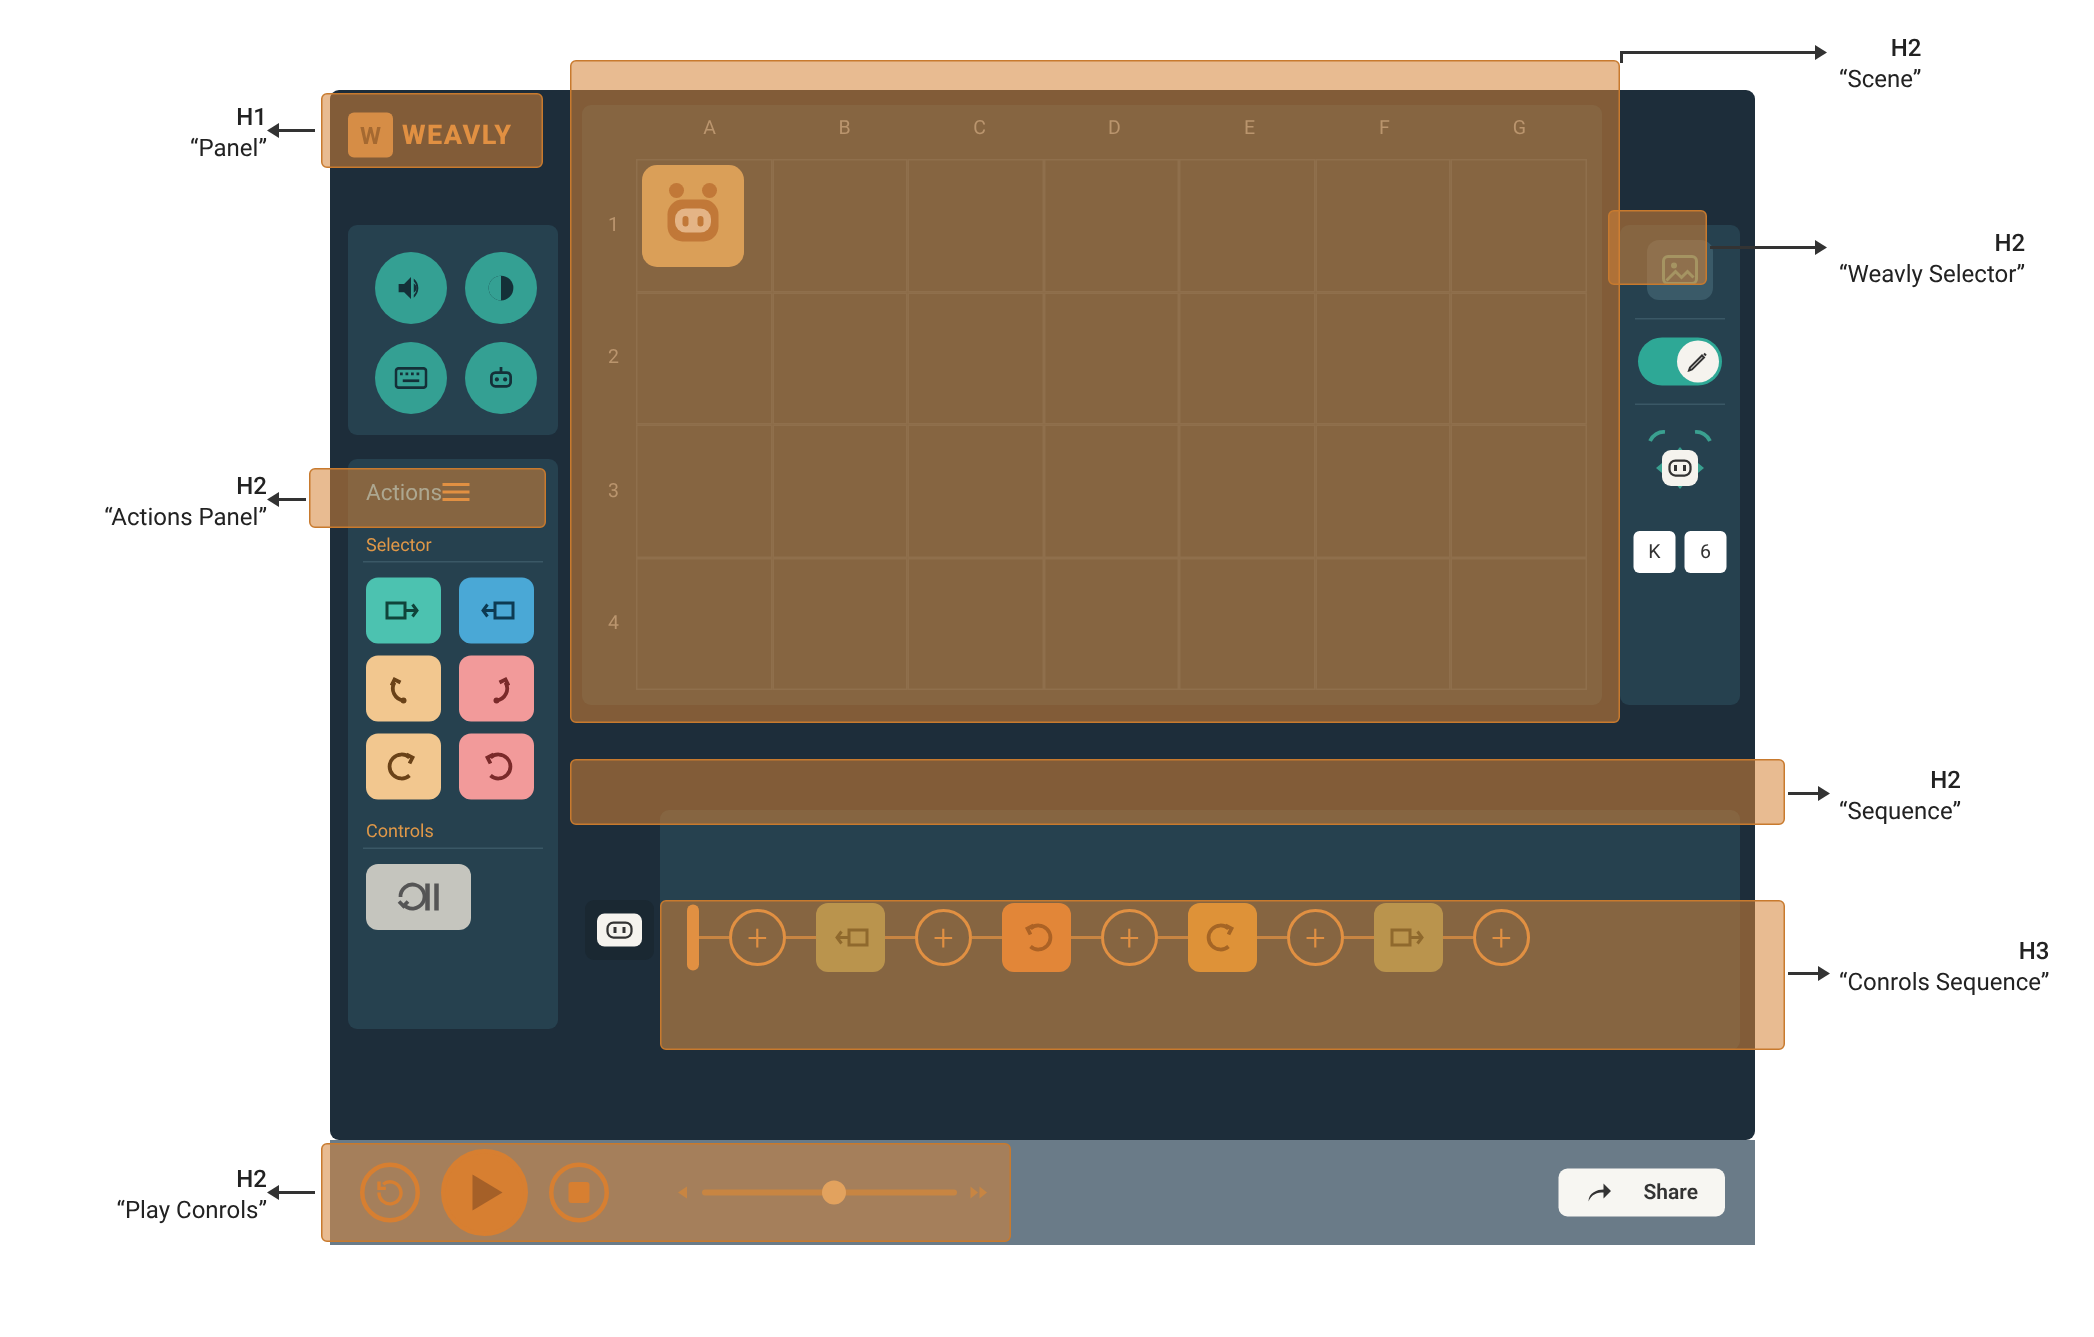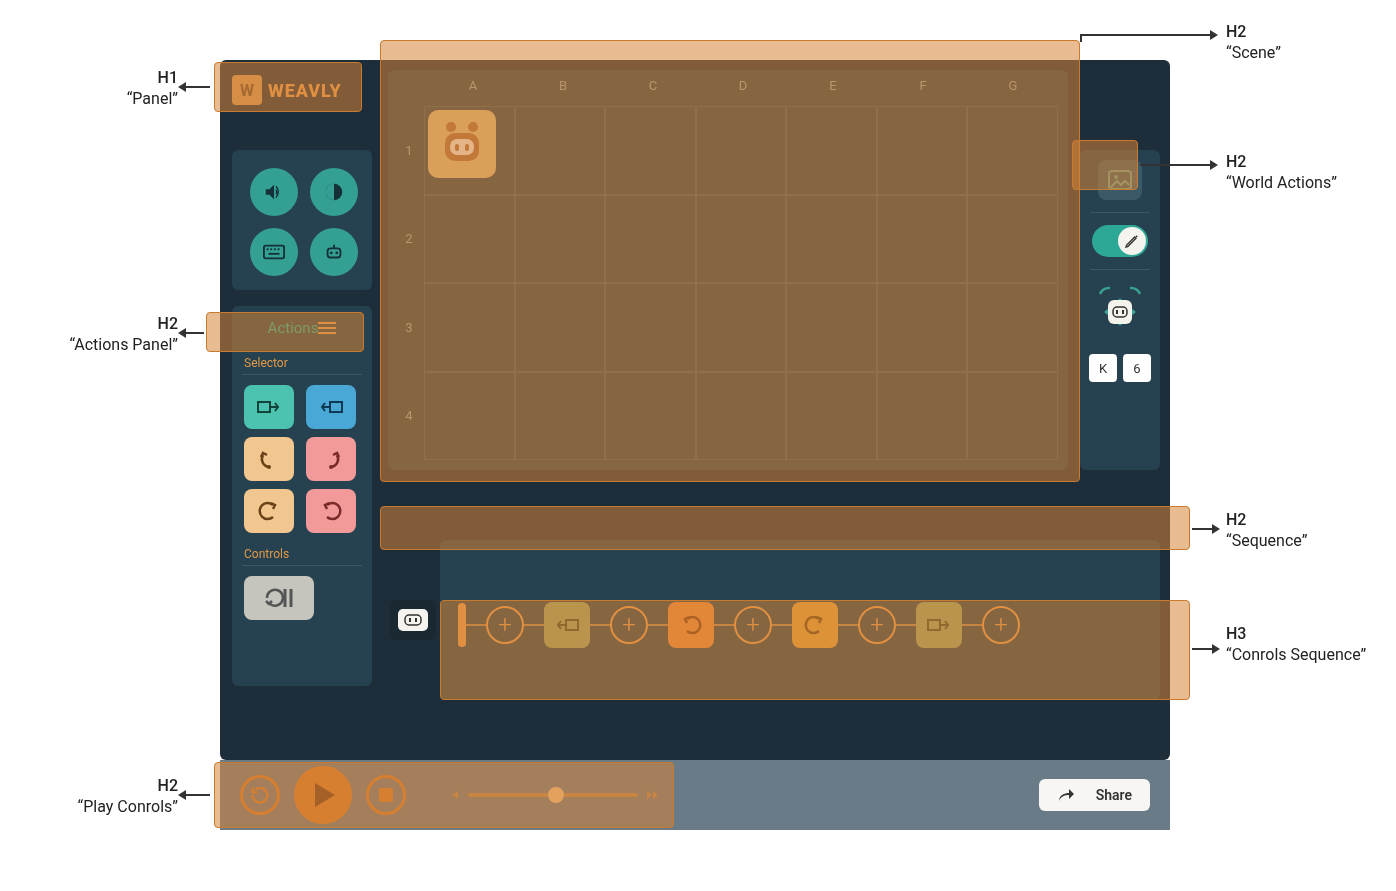--- a/index.html
+++ b/index.html
@@ -25,21 +25,21 @@
     background: rgba(214,131,55,0.55);
     border: 1px solid #c87a2e;
     border-radius: 4px;
   }
   .label {
     position: absolute;
     font-size: 16px;
     color: #222;
     line-height: 1.3;
   }
-  .label .h { font-weight: 500; }
+  .label .h { font-weight: 500; text-align: right; }
   .arrow-line {
     position: absolute;
     background: #333;
   }
   .arrow-head {
     position: absolute;
     width: 0; height: 0;
     border-style: solid;
   }
   
@@ -81,23 +81,23 @@
   .actions-panel {
     position: absolute;
     left: 12px; top: 246px;
     width: 140px; height: 380px;
     background: #26414f;
     border-radius: 6px;
     padding: 0;
   }
   .actions-header {
     height: 44px;
-    display: flex; align-items: center; justify-content: center;
+    display: flex; align-items: center; justify-content: flex-start;
     padding: 0 12px;
-    color: #14b8a6;
+    color: #7dd3fc;
     font-size: 15px;
   }
   .hamburger { display:flex; flex-direction:column; gap:3px; }
   .hamburger span { width:18px; height:2px; background:#f0a050; }
   .sub-label { color:#e09848; font-size:12px; padding: 6px 12px 2px; }
   .hr { height:1px; background:#3a5866; margin:2px 10px 6px; }
   .block-grid {
     display: grid;
     grid-template-columns: 1fr 1fr;
     gap: 8px;
@@ -586,21 +586,21 @@
 <div class="label" style="left:108px; top:68px; text-align:right; width:70px;">
   <div class="h">H1</div>
   <div>“Panel”</div>
 </div>
 <div class="label" style="left:1226px; top:22px;">
   <div class="h">H2</div>
   <div>“Scene”</div>
 </div>
 <div class="label" style="left:1226px; top:152px;">
   <div class="h">H2</div>
-  <div>“World Actions”</div>
+  <div>“Weavly Selector”</div>
 </div>
 <div class="label" style="left:68px; top:314px; text-align:right; width:110px;">
   <div class="h">H2</div>
   <div>“Actions Panel”</div>
 </div>
 <div class="label" style="left:1226px; top:510px;">
   <div class="h">H2</div>
   <div>“Sequence”</div>
 </div>
 <div class="label" style="left:1226px; top:624px;">

